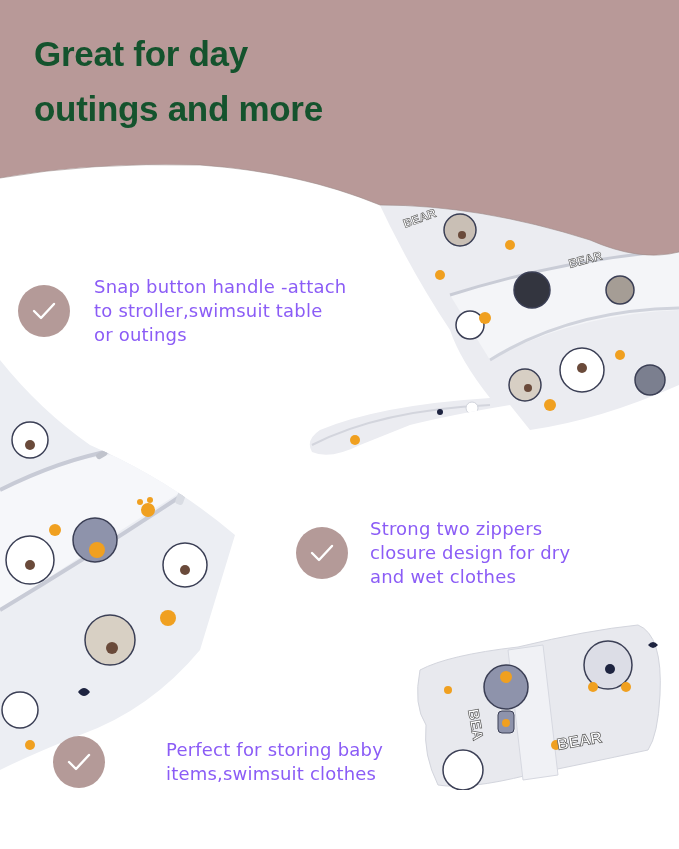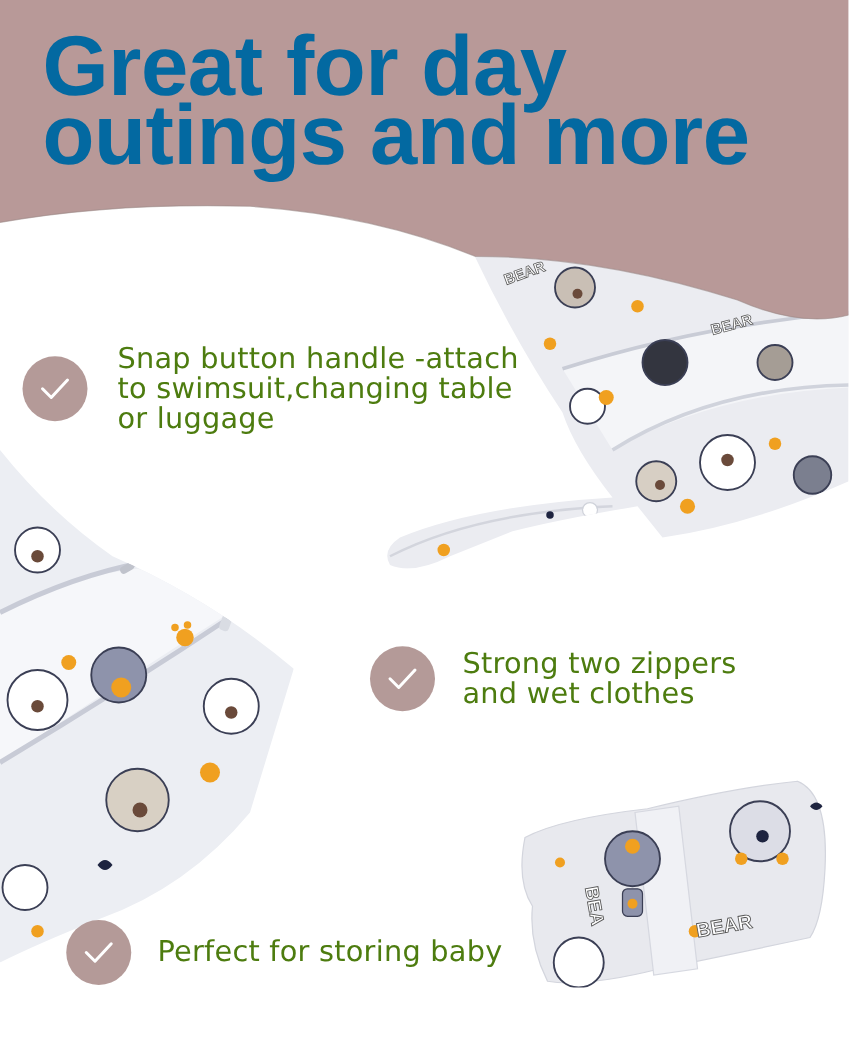--- a/index.html
+++ b/index.html
@@ -4,45 +4,45 @@
   <style>
     html, body { margin: 0; padding: 0; }
     body {
       width: 679px; height: 849px; position: relative; overflow: hidden;
       background: #ffffff;
       font-family: "DejaVu Sans", "Liberation Sans", sans-serif;
     }
     .banner-svg { position: absolute; left: 0; top: 0; z-index: 3; }
     .headline {
       position: absolute; left: 34px; top: 26px; z-index: 4;
-      color: #0369a1; font-family: "Liberation Sans", sans-serif;
-      font-weight: bold; font-size: 68px; line-height: 55px; letter-spacing: -0.3px;
+      color: #14532d; font-family: "Liberation Sans", sans-serif;
+      font-weight: bold; font-size: 35px; line-height: 55px; letter-spacing: -0.3px;
       margin: 0;
     }
     .headline span { display: block; }
 
     .feature {
       position: absolute; display: flex; align-items: center; z-index: 5;
     }
     .check {
       width: 52px; height: 52px; border-radius: 50%;
       background: #b49a98; display: flex; align-items: center; justify-content: center;
       flex: 0 0 52px;
     }
     .feature-text {
-      font-family: "DejaVu Sans", sans-serif; font-size: 23px; line-height: 24px;
-      color: #4d7c0f; letter-spacing: 0.2px;
+      font-family: "DejaVu Sans", sans-serif; font-size: 18px; line-height: 24px;
+      color: #8b5cf6; letter-spacing: 0.2px;
     }
     .feature-text span { display: block; white-space: nowrap; }
 
     .f1 { left: 18px; top: 275px; }
     .f1 .feature-text { margin-left: 24px; }
     .f2 { left: 296px; top: 517px; align-items: center; }
     .f2 .feature-text { margin-left: 22px; }
-    .f3 { left: 53px; top: 736px; }
+    .f3 { left: 53px; top: 736px; gap: 40px; }
     .f3 .feature-text { margin-left: 21px; }
 
     .product { position: absolute; z-index: 2; }
   </style>
 </head>
 <body>
 
 <svg class="product" style="left:300px; top:190px;" width="379" height="290" viewBox="0 0 379 290">
   <defs>
     <clipPath id="bag1clip">
@@ -159,39 +159,41 @@
 </h1>
 
 <div class="feature f1">
   <div class="check">
     <svg width="28" height="22" viewBox="0 0 28 22">
         <path d="M4 11 L11 18 L24 4" stroke="#fff" stroke-width="2.4" fill="none" stroke-linecap="round" stroke-linejoin="round"></path>
       </svg>
   </div>
   <div class="feature-text">
     <span>Snap button handle -attach</span>
-    <span>to swimsuit,changing table</span>
-    <span>or luggage</span>
+    <span>to stroller,swimsuit table</span>
+    <span>or outings</span>
   </div>
 </div>
 
 <div class="feature f2">
   <div class="check">
     <svg width="28" height="22" viewBox="0 0 28 22">
         <path d="M4 11 L11 18 L24 4" stroke="#fff" stroke-width="2.4" fill="none" stroke-linecap="round" stroke-linejoin="round"></path>
       </svg>
   </div>
   <div class="feature-text">
     <span>Strong two zippers</span>
+    <span>closure design for dry</span>
     <span>and wet clothes</span>
   </div>
 </div>
 
 <div class="feature f3">
   <div class="check">
     <svg width="28" height="22" viewBox="0 0 28 22">
         <path d="M4 11 L11 18 L24 4" stroke="#fff" stroke-width="2.4" fill="none" stroke-linecap="round" stroke-linejoin="round"></path>
       </svg>
   </div>
   <div class="feature-text">
     <span>Perfect for storing baby</span>
+    <span>items,swimsuit clothes</span>
   </div>
 </div>
 
 </body></html>

